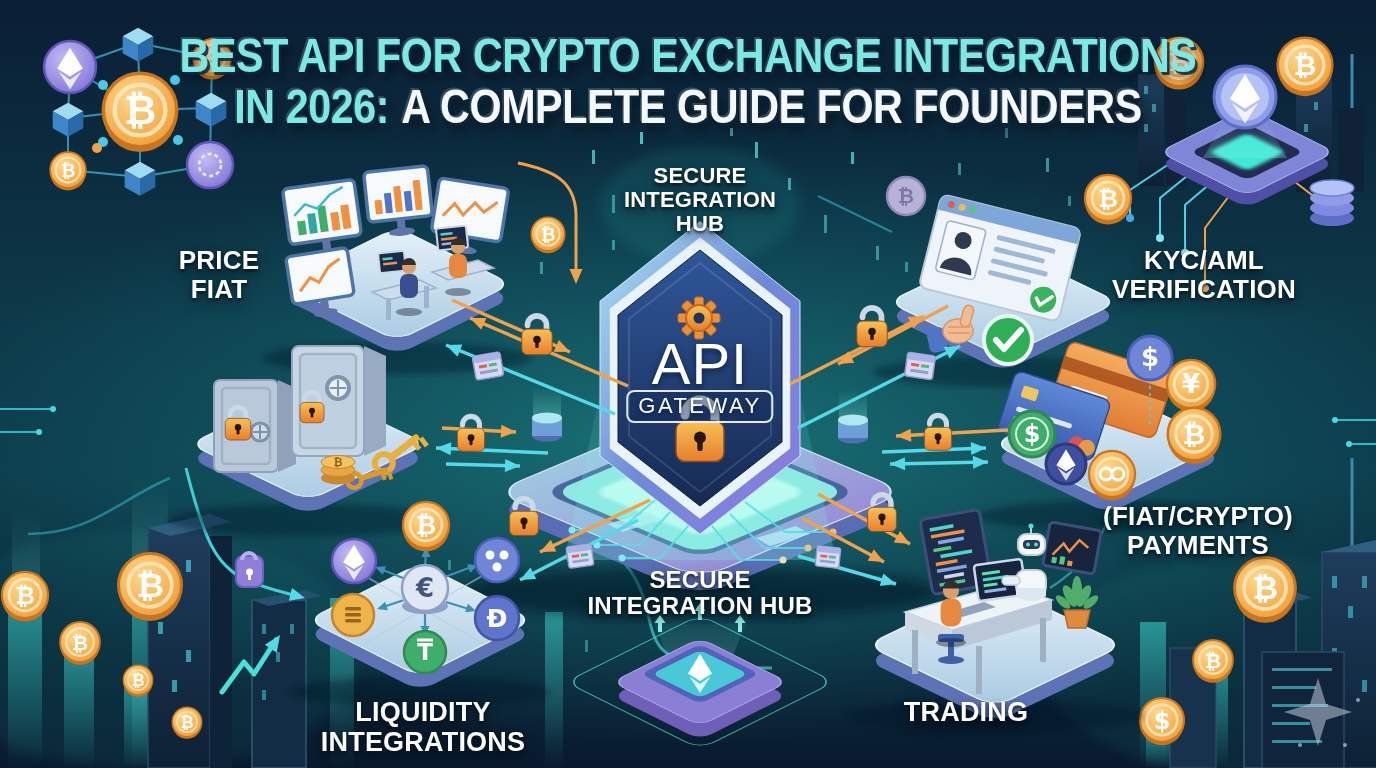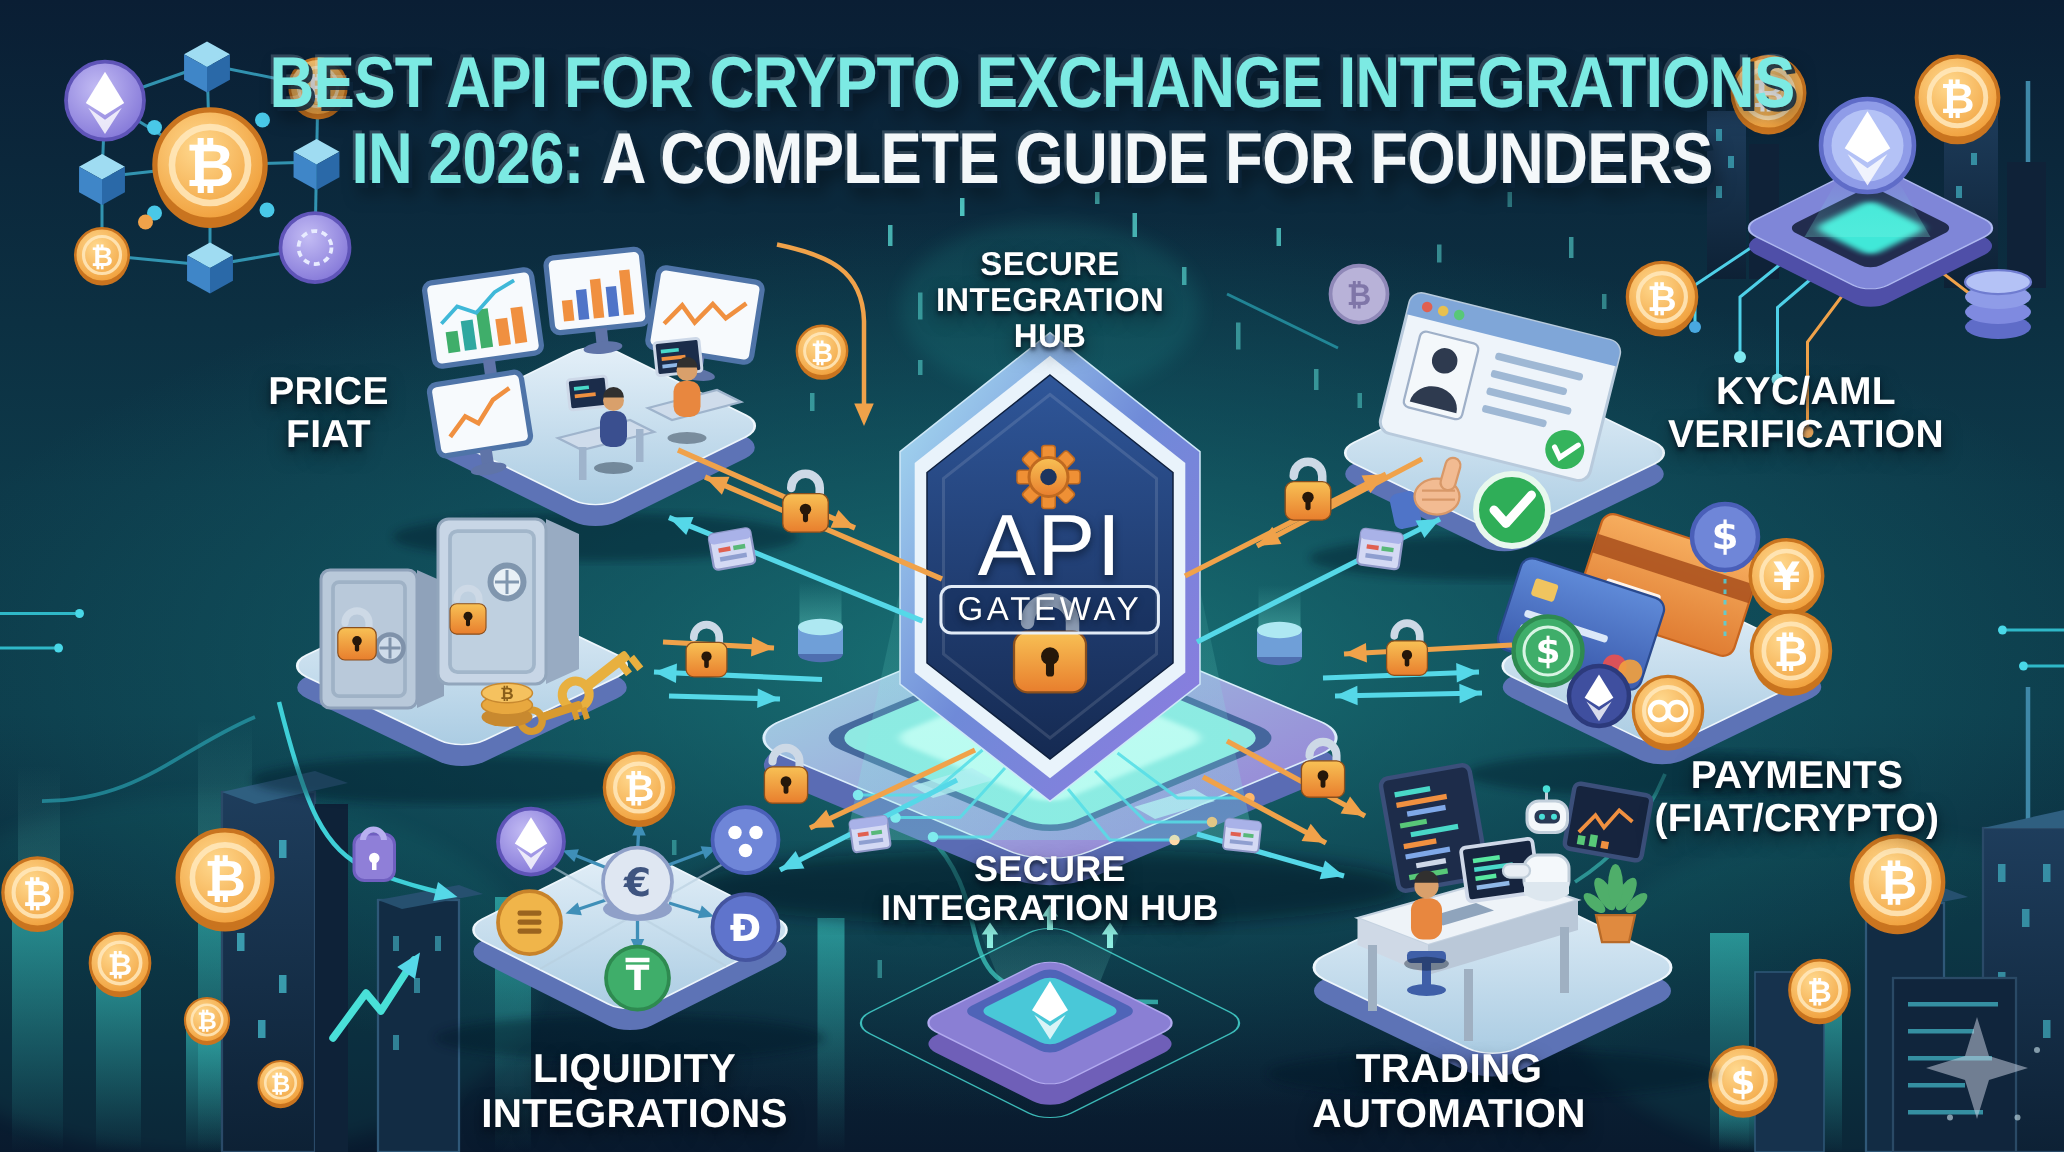--- a/index.html
+++ b/index.html
@@ -858,31 +858,30 @@
 </div>
 <div class="node-label lbl-price">
   <div>PRICE</div>
       <div>FIAT</div>
 </div>
 <div class="node-label lbl-kyc">
   <div>KYC/AML</div>
       <div>VERIFICATION</div>
 </div>
 <div class="node-label lbl-payments">
-  <div>PAYMENTS</div>
-      <div>(FIAT/CRYPTO)</div>
+  <div>(FIAT/CRYPTO)</div>
+      <div>PAYMENTS</div>
 </div>
 <div class="node-label lbl-liquidity">
   <div>LIQUIDITY</div>
       <div>INTEGRATIONS</div>
 </div>
 <div class="node-label lbl-hub-bottom">
   <div>SECURE</div>
       <div>INTEGRATION HUB</div>
 </div>
 <div class="node-label lbl-trading">
   <div>TRADING</div>
-      <div>AUTOMATION</div>
 </div>
 
 <div class="badge-api">API</div>
 <div class="badge-gateway">GATEWAY</div>
 </div>
 
 </body></html>

